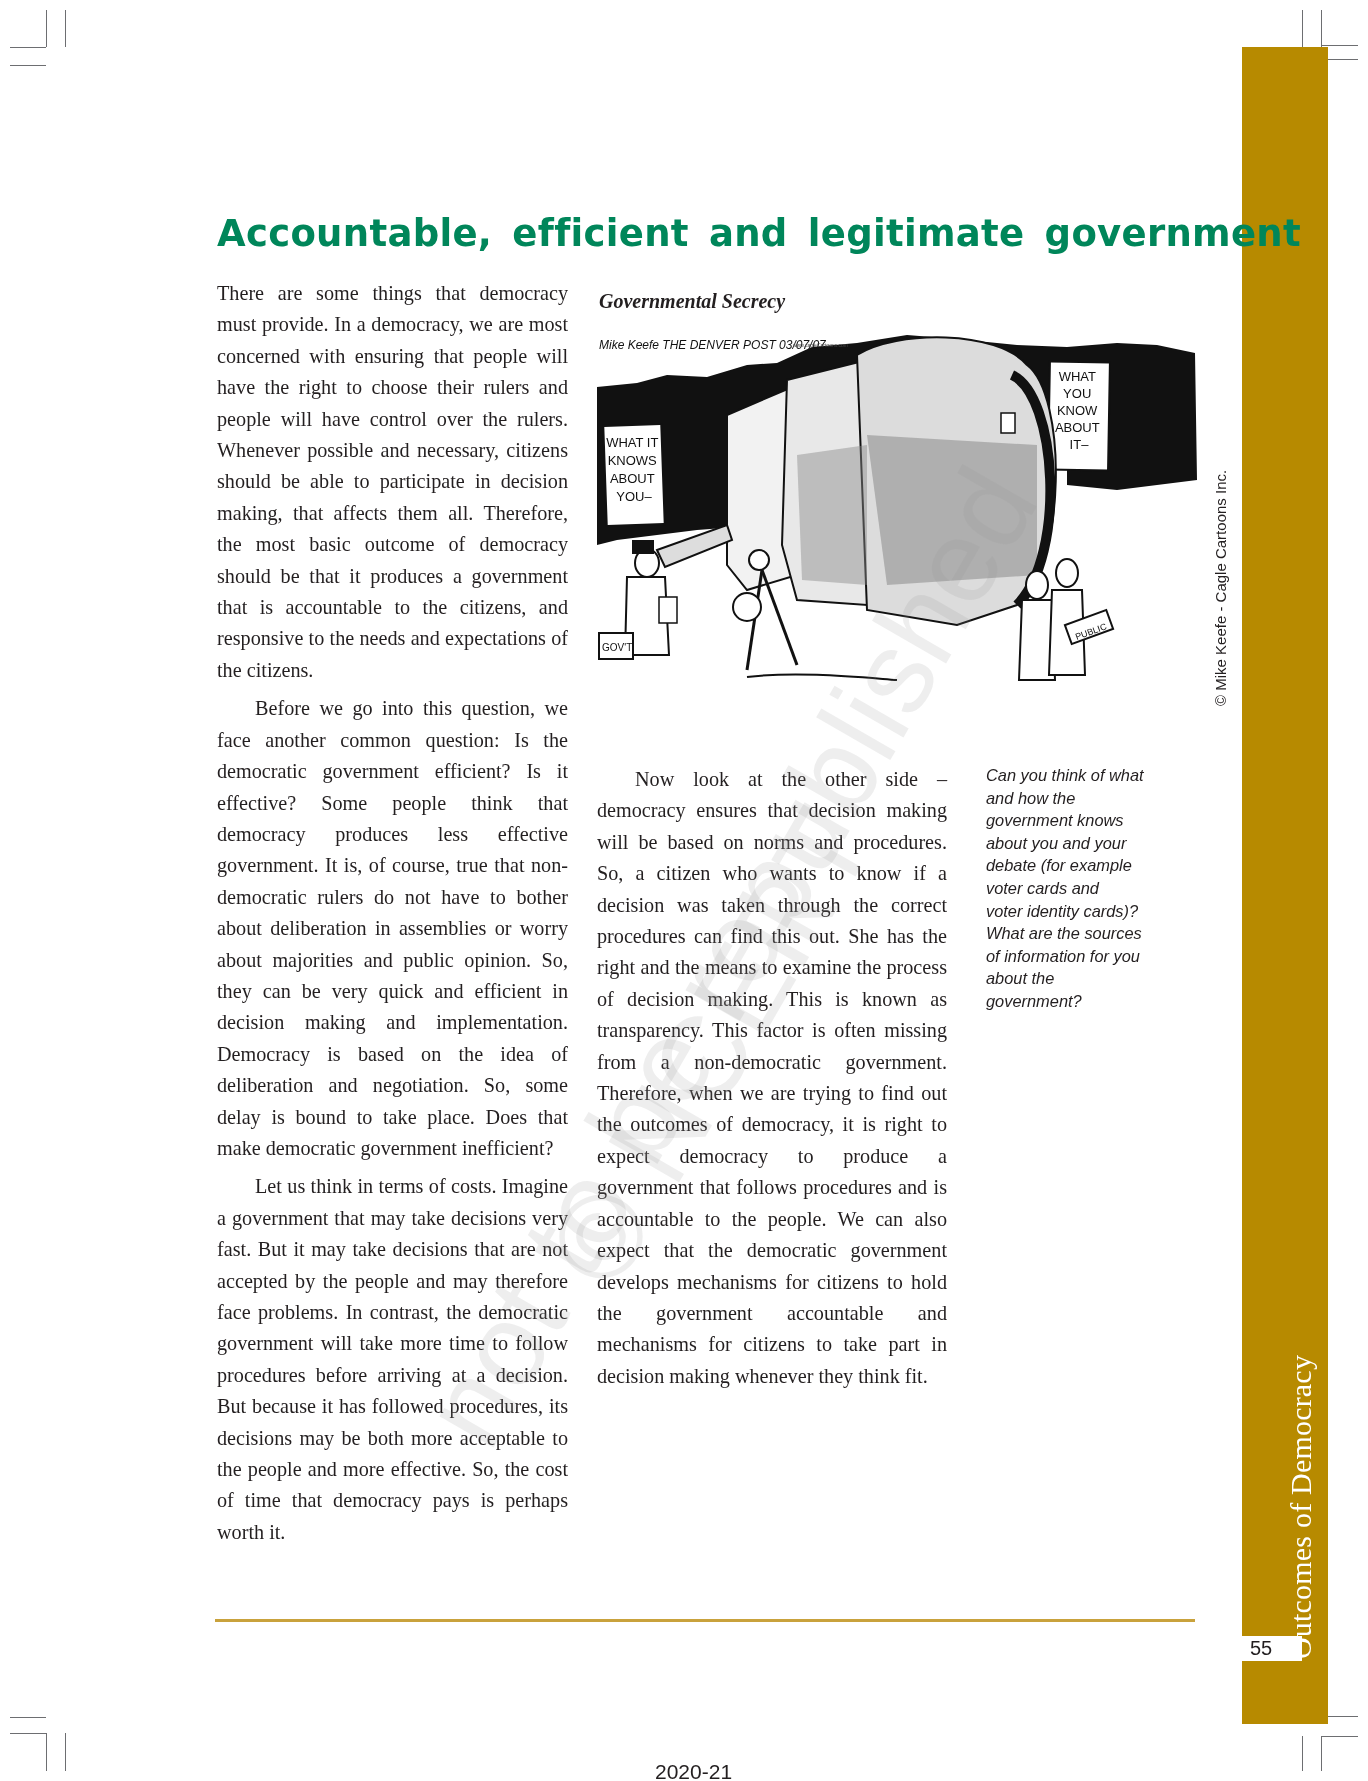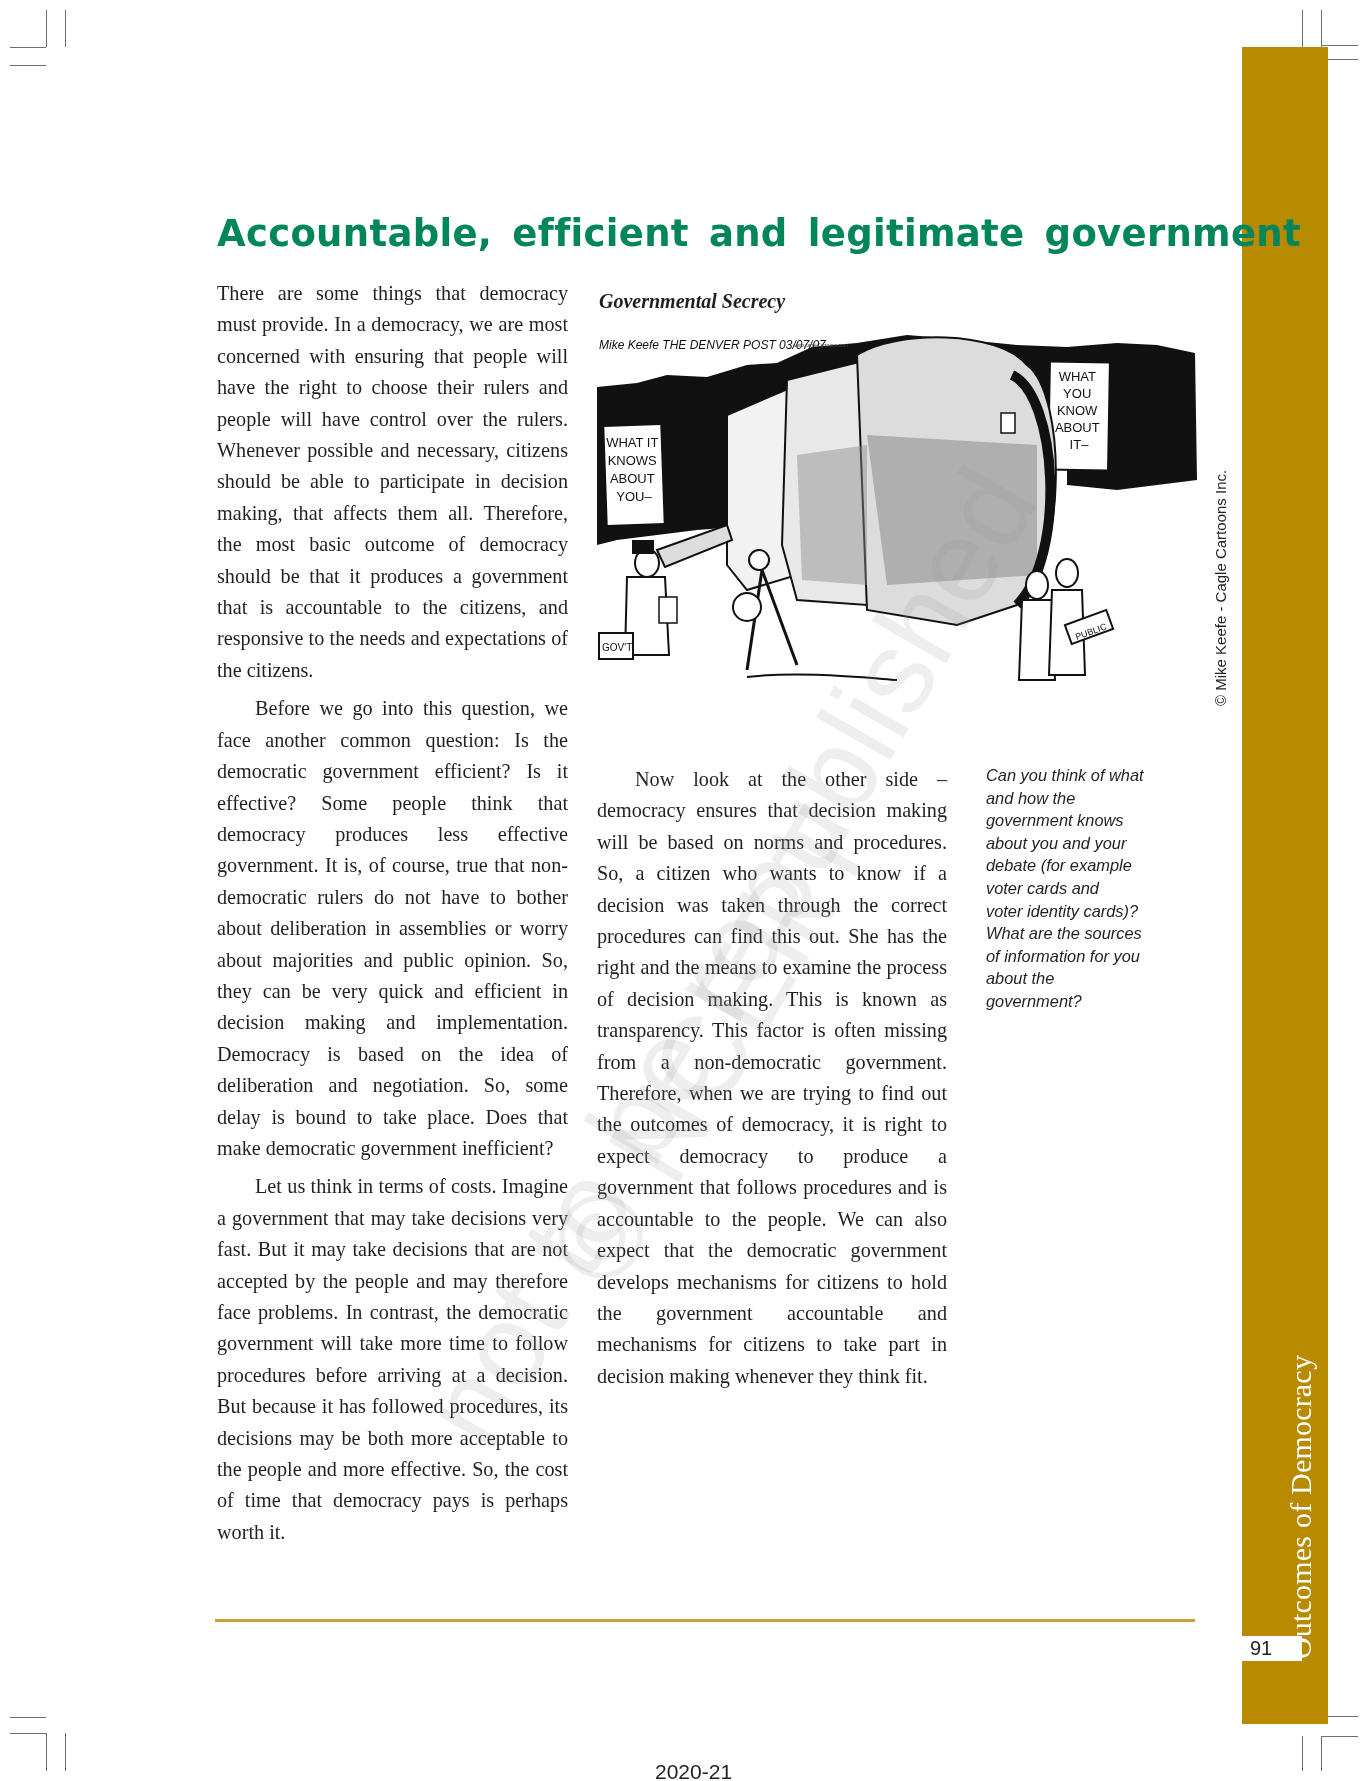--- a/index.html
+++ b/index.html
@@ -60,21 +60,21 @@
 <div class="crop h" style="left:1322px;top:1736px;width:36px;"></div>
 <div class="crop v" style="left:1302px;top:1736px;height:35px;"></div>
 <div class="crop v" style="left:1321px;top:1736px;height:35px;"></div>
 
 <div class="side-bar">
   <div class="chapter">
     <span>Outcomes of Democracy</span>
   </div>
 </div>
 <div class="page-num">
-  <span>91</span>
+  <span>55</span>
 </div>
 
 <div class="title">Accountable, efficient and legitimate government</div>
 
 <div class="col col-left">
   <p>There are some things that democracy must provide. In a democracy, we are most concerned with ensuring that people will have the right to choose their rulers and people will have control over the rulers. Whenever possible and necessary, citizens should be able to participate in decision making, that affects them all. Therefore, the most basic outcome of democracy should be that it produces a government that is accountable to the citizens, and responsive to the needs and expectations of the citizens.</p>
   <p class="indent">Before we go into this question, we face another common question: Is the democratic government efficient? Is it effective? Some people think that democracy produces less effective government. It is, of course, true that non-democratic rulers do not have to bother about deliberation in assemblies or worry about majorities and public opinion. So, they can be very quick and efficient in decision making and implementation. Democracy is based on the idea of deliberation and negotiation. So, some delay is bound to take place. Does that make democratic government inefficient?</p>
   <p class="indent">Let us think in terms of costs. Imagine a government that may take decisions very fast. But it may take decisions that are not accepted by the people and may therefore face problems. In contrast, the democratic government will take more time to follow procedures before arriving at a decision. But because it has followed procedures, its decisions may be both more acceptable to the people and more effective. So, the cost of time that democracy pays is perhaps worth it.</p>
 </div>
 

